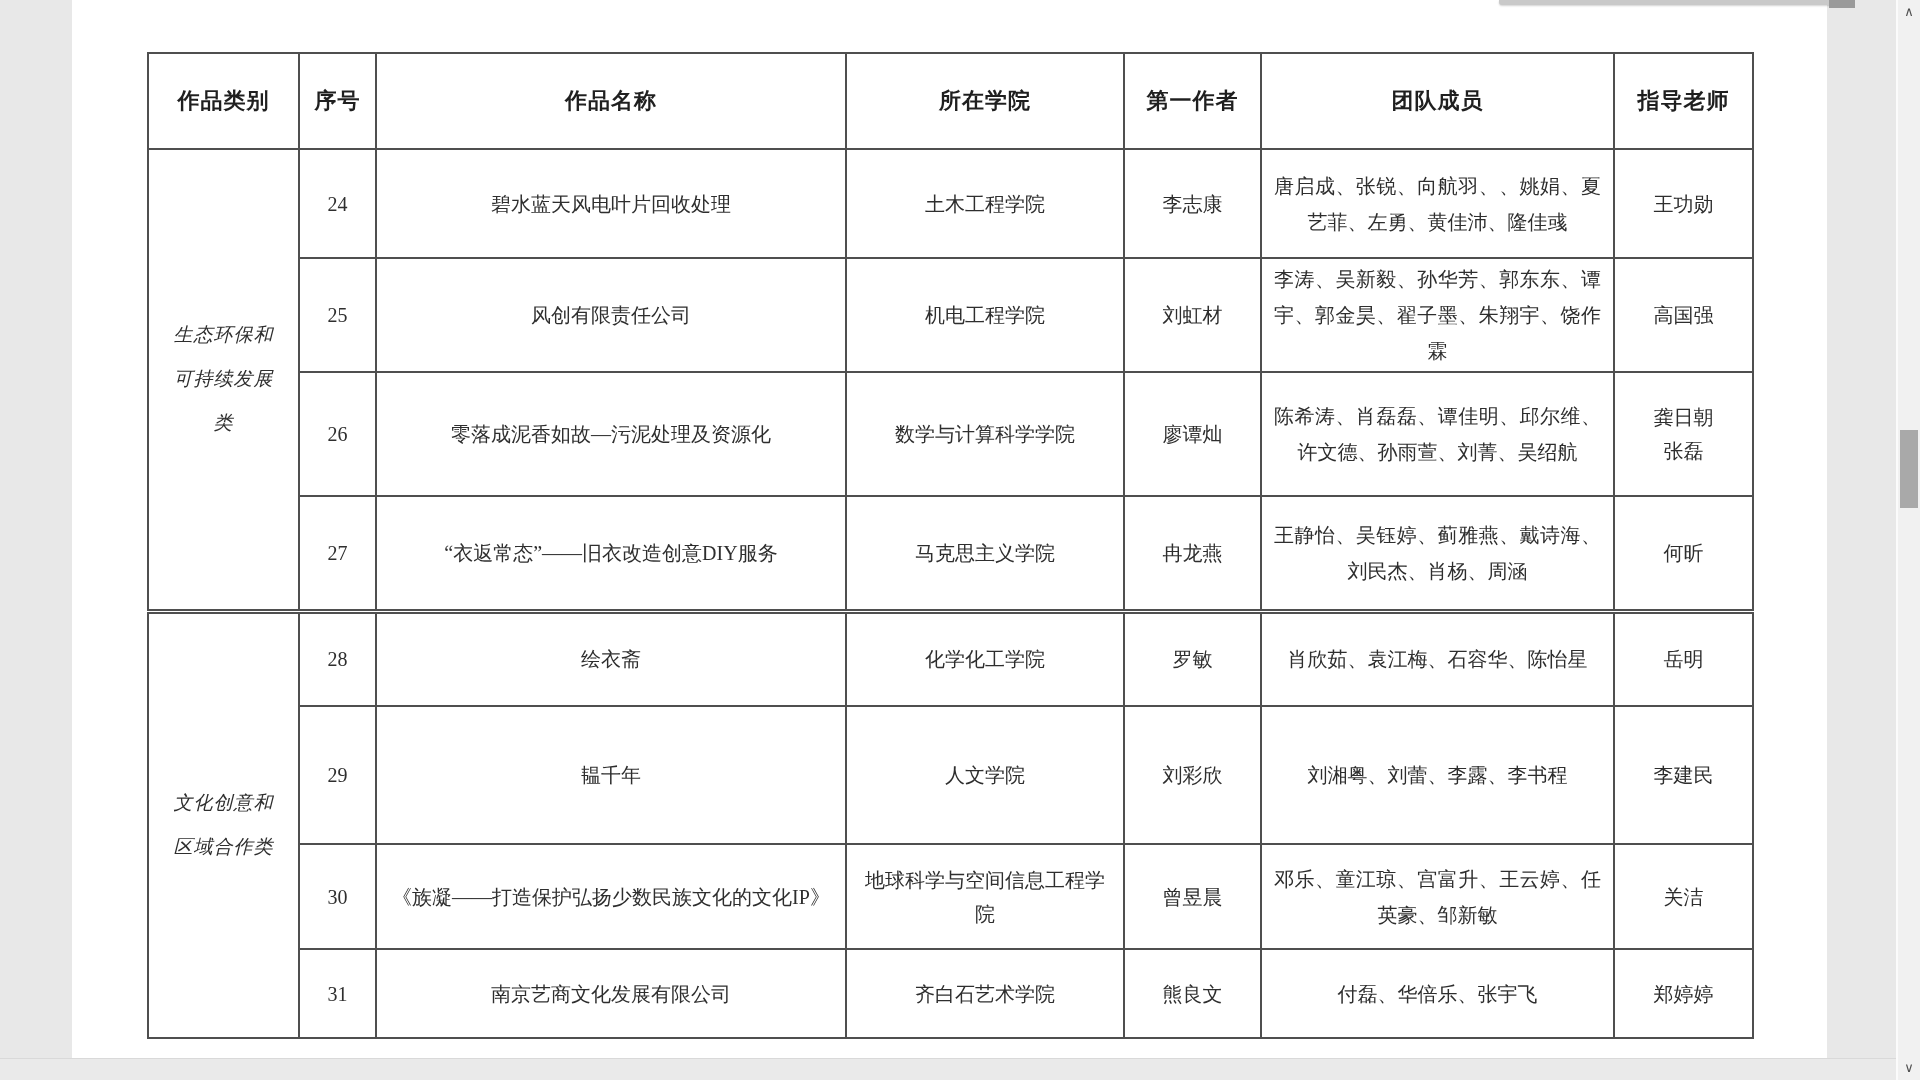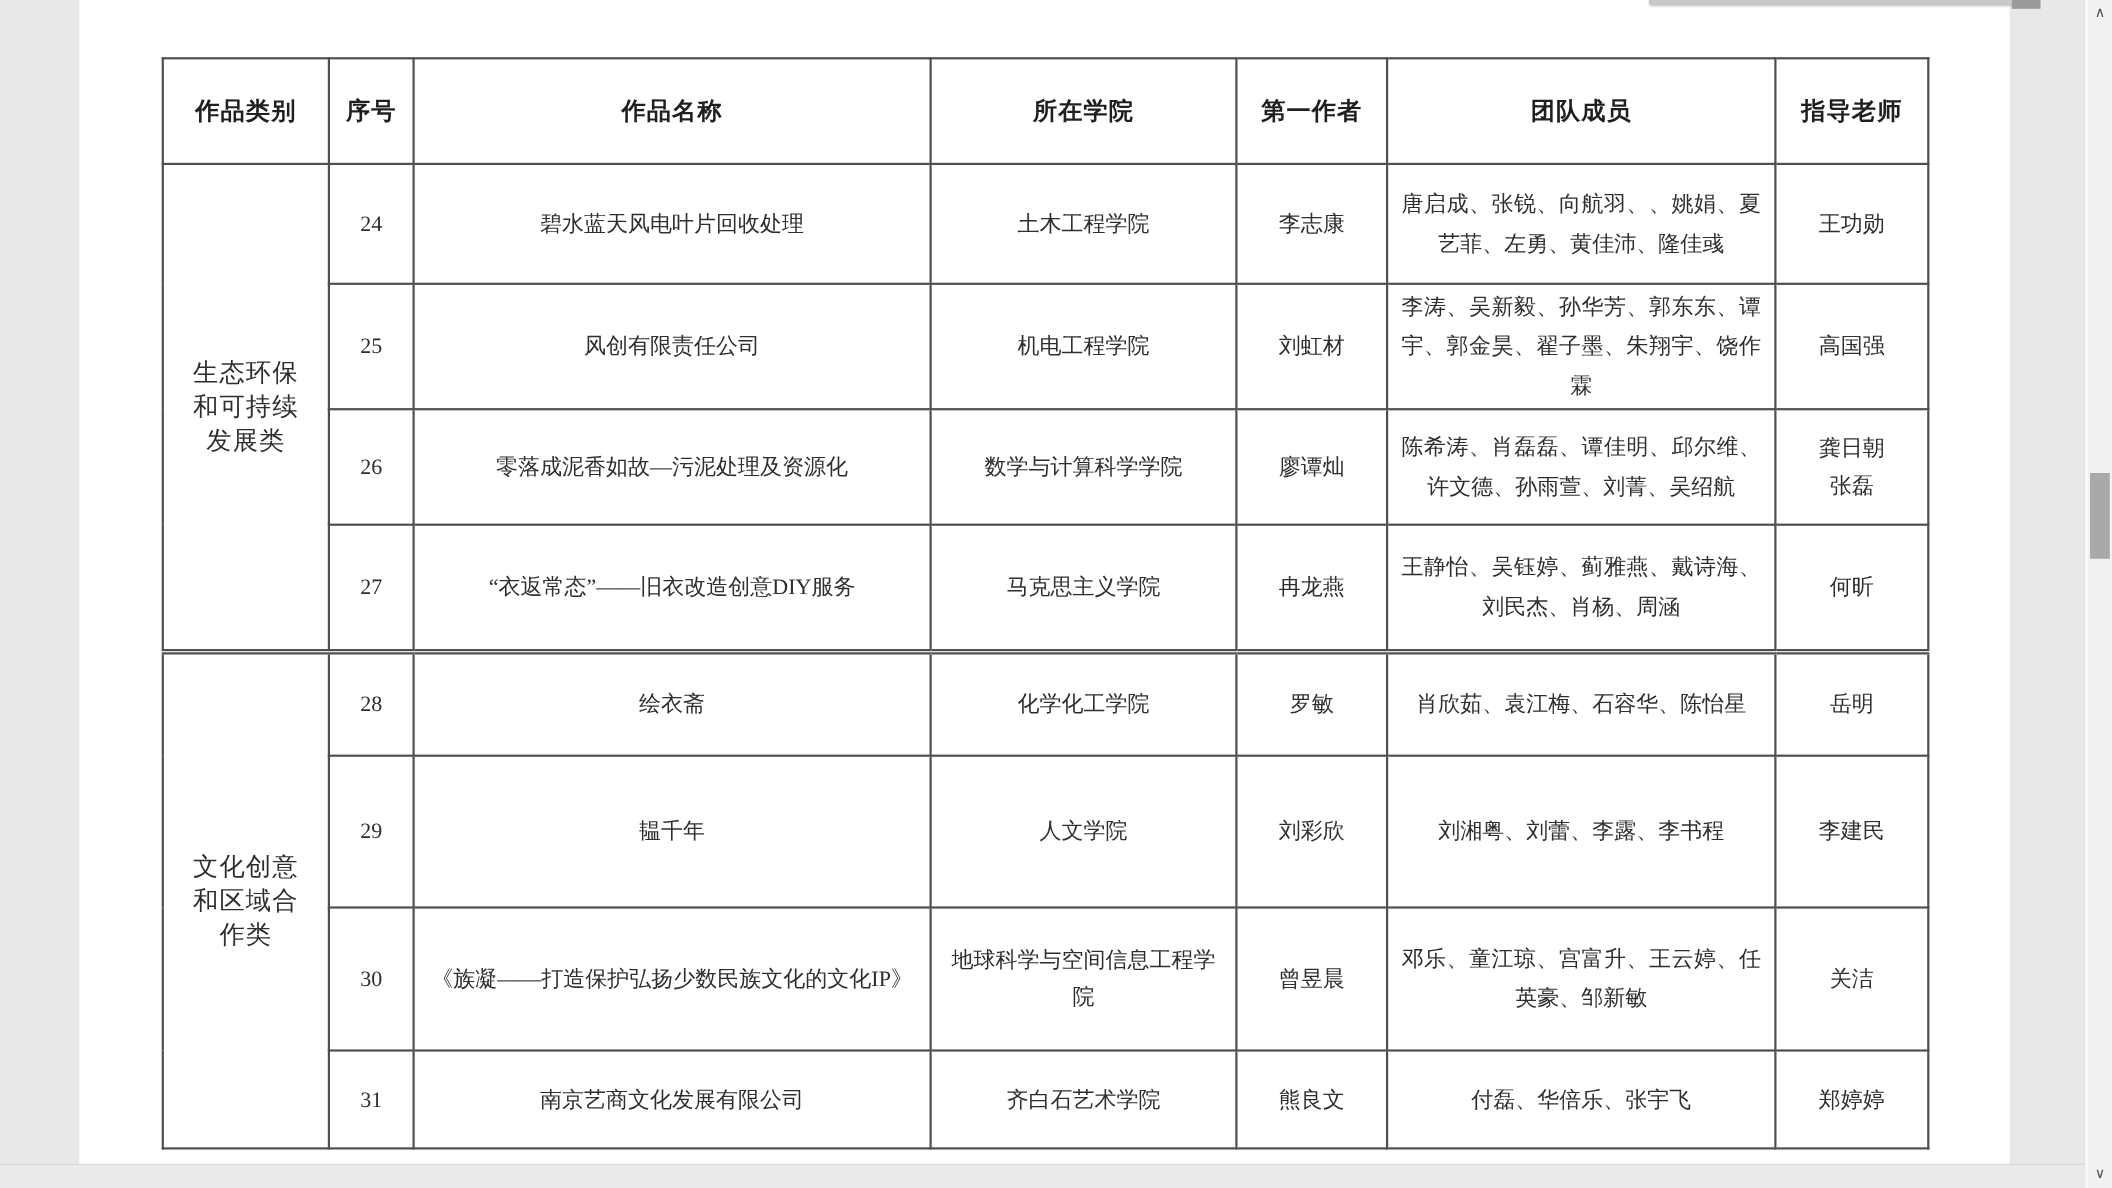--- a/index.html
+++ b/index.html
@@ -24,21 +24,21 @@
   .scroll-thumb{position:absolute;left:2px;top:430px;width:18px;height:78px;background:#a9a9a9;}
 
   
   .table-wrap{position:absolute;left:147px;top:52px;}
   table{border-collapse:collapse;table-layout:fixed;width:1605px;}
   td,th{border:2px solid #4f4f4f;overflow:hidden;vertical-align:middle;
     text-align:center;padding:2px 10px;box-sizing:border-box;}
   th{font-family:"Liberation Sans", sans-serif;font-weight:bold;
      font-size:22px;color:#1f1f1f;letter-spacing:1px;}
   td{font-size:20px;line-height:34px;}
-  td.category{font-size:23px;line-height:31px;padding:2px 20px;letter-spacing:1px;}
+  td.category{font-size:19px;line-height:44px;padding:2px 20px;letter-spacing:1px;font-style:italic;}
   td.team{text-align:justify;text-align-last:center;line-height:36px;padding:2px 12px;}
   td.advisor{white-space:pre-line;text-align:center;}
   tr.group-start td{border-top:5px double #4f4f4f;}
 </style>
 </head>
 <body>
 
 <div class="margin-strip left-margin"></div>
 <div class="margin-strip right-margin"></div>
 <div class="bottom-strip"></div>
@@ -77,21 +77,21 @@
       <td class="advisor">王功勋</td>
     </tr>
     <tr style="height:103px">
       <td>25</td>
       <td>风创有限责任公司</td>
       <td>机电工程学院</td>
       <td>刘虹材</td>
       <td class="team">李涛、吴新毅、孙华芳、郭东东、谭宇、郭金昊、翟子墨、朱翔宇、饶作霖</td>
       <td class="advisor">高国强</td>
     </tr>
-    <tr style="height:105px">
+    <tr style="height:124px">
       <td>26</td>
       <td>零落成泥香如故—污泥处理及资源化</td>
       <td>数学与计算科学学院</td>
       <td>廖谭灿</td>
       <td class="team">陈希涛、肖磊磊、谭佳明、邱尔维、许文德、孙雨萱、刘菁、吴绍航</td>
       <td class="advisor">龚日朝
 张磊</td>
     </tr>
     <tr style="height:115px">
       <td>27</td>
@@ -112,21 +112,21 @@
       <td class="advisor">岳明</td>
     </tr>
     <tr style="height:138px">
       <td>29</td>
       <td>韫千年</td>
       <td>人文学院</td>
       <td>刘彩欣</td>
       <td class="team">刘湘粤、刘蕾、李露、李书程</td>
       <td class="advisor">李建民</td>
     </tr>
-    <tr style="height:130px">
+    <tr style="height:105px">
       <td>30</td>
       <td>《族凝——打造保护弘扬少数民族文化的文化IP》</td>
       <td>地球科学与空间信息工程学院</td>
       <td>曾昱晨</td>
       <td class="team">邓乐、童江琼、宫富升、王云婷、任英豪、邹新敏</td>
       <td class="advisor">关洁</td>
     </tr>
     <tr style="height:89px">
       <td>31</td>
       <td>南京艺商文化发展有限公司</td>

